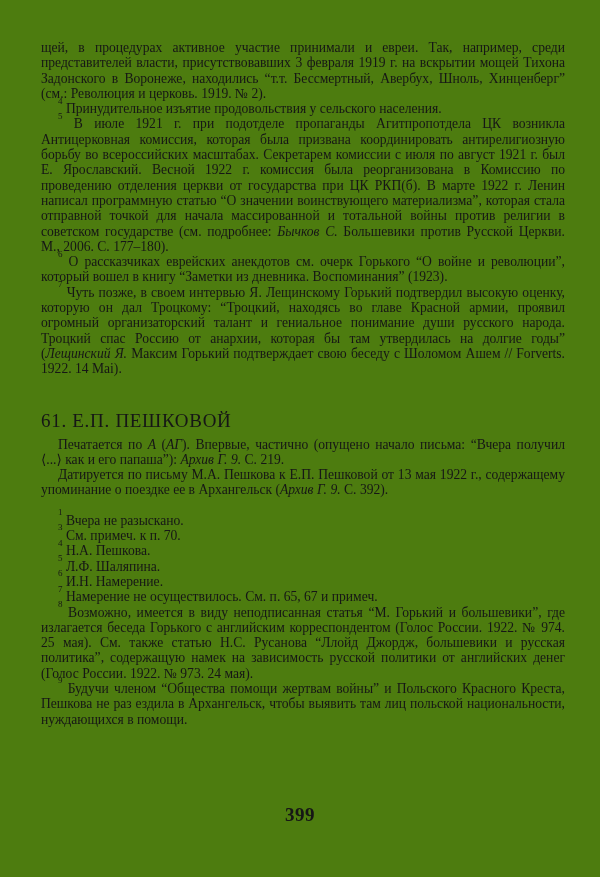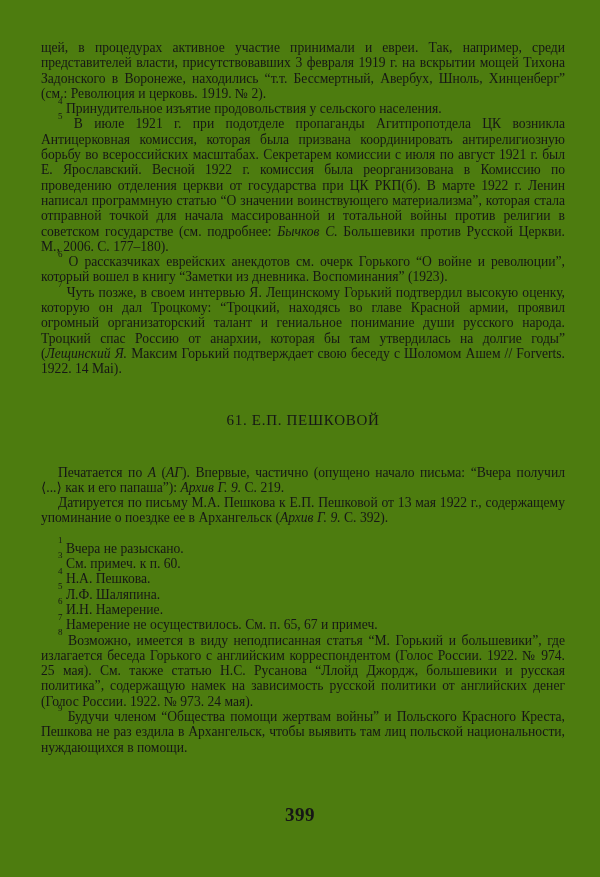--- a/index.html
+++ b/index.html
@@ -20,25 +20,24 @@
   .para { text-align: justify; }
   .para.indent { text-indent: 17px; }
   .para sup {
     font-size: 9px;
     line-height: 0;
     position: relative;
     top: -4px;
   }
   .para i { font-style: italic; }
   .heading {
-    font-size: 15px;
+    font-size: 19px;
     font-weight: normal;
-    text-align: center;
     letter-spacing: 0.7px;
-    margin: 35px 0 36px 0;
+    margin: 35px 0 8px 0;
     line-height: 17px;
   }
   .footnotes-block { margin-top: 15px; }
   .page-number {
     position: absolute;
     top: 807px;
     left: 0;
     width: 100%;
     text-align: center;
     font-weight: bold;
@@ -60,21 +59,21 @@
 
   <h2 class="heading">61. Е.П. ПЕШКОВОЙ</h2>
 
   <section class="block">
       <div class="para indent"><span>Печатается по </span><i>А</i><span> (</span><i>АГ</i><span>). Впервые, частично (опущено начало письма: “Вчера получил ⟨...⟩ как и его папаша”): </span><i>Архив Г. 9.</i><span> С. 219.</span></div>
       <div class="para indent"><span>Датируется по письму М.А. Пешкова к Е.П. Пешковой от 13 мая 1922 г., содержащему упоминание о поездке ее в Архангельск (</span><i>Архив Г. 9.</i><span> С. 392).</span></div>
     </section>
 
   <section class="block footnotes-block">
       <div class="para indent"><sup>1</sup><span> Вчера не разыскано.</span></div>
-      <div class="para indent"><sup>3</sup><span> См. примеч. к п. 60.</span></div>
+      <div class="para indent"><sup>3</sup><span> См. примеч. к п. 70.</span></div>
       <div class="para indent"><sup>4</sup><span> Н.А. Пешкова.</span></div>
       <div class="para indent"><sup>5</sup><span> Л.Ф. Шаляпина.</span></div>
       <div class="para indent"><sup>6</sup><span> И.Н. Намерение.</span></div>
       <div class="para indent"><sup>7</sup><span> Намерение не осуществилось. См. п. 65, 67 и примеч.</span></div>
       <div class="para indent"><sup>8</sup><span> Возможно, имеется в виду неподписанная статья “М. Горький и большевики”, где излагается беседа Горького с английским корреспондентом (Голос России. 1922. № 974. 25 мая). См. также статью Н.С. Русанова “Ллойд Джордж, большевики и русская политика”, содержащую намек на зависимость русской политики от английских денег (Голос России. 1922. № 973. 24 мая).</span></div>
       <div class="para indent"><sup>9</sup><span> Будучи членом “Общества помощи жертвам войны” и Польского Красного Креста, Пешкова не раз ездила в Архангельск, чтобы выявить там лиц польской национальности, нуждающихся в помощи.</span></div>
     </section>
 
   <div class="page-number">399</div>
 </div>

